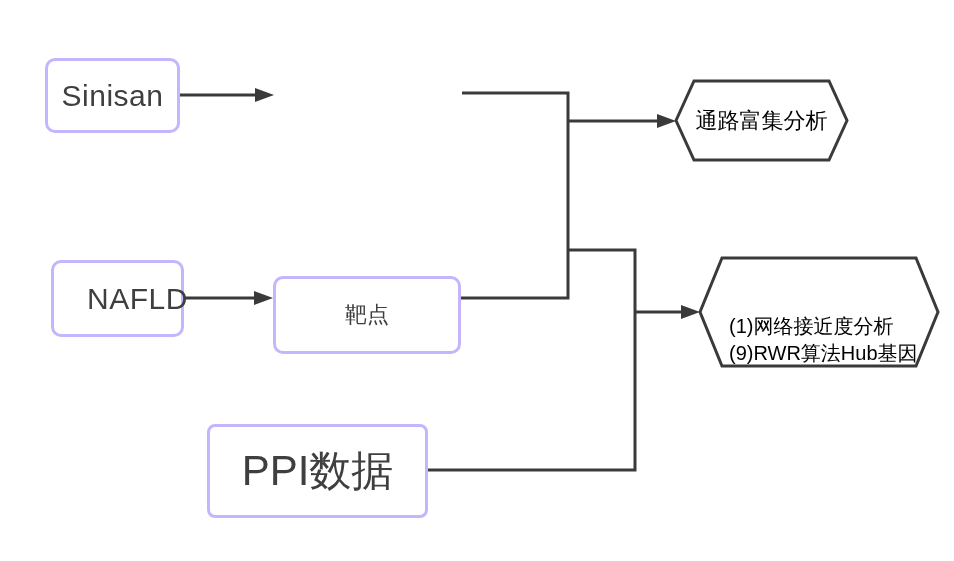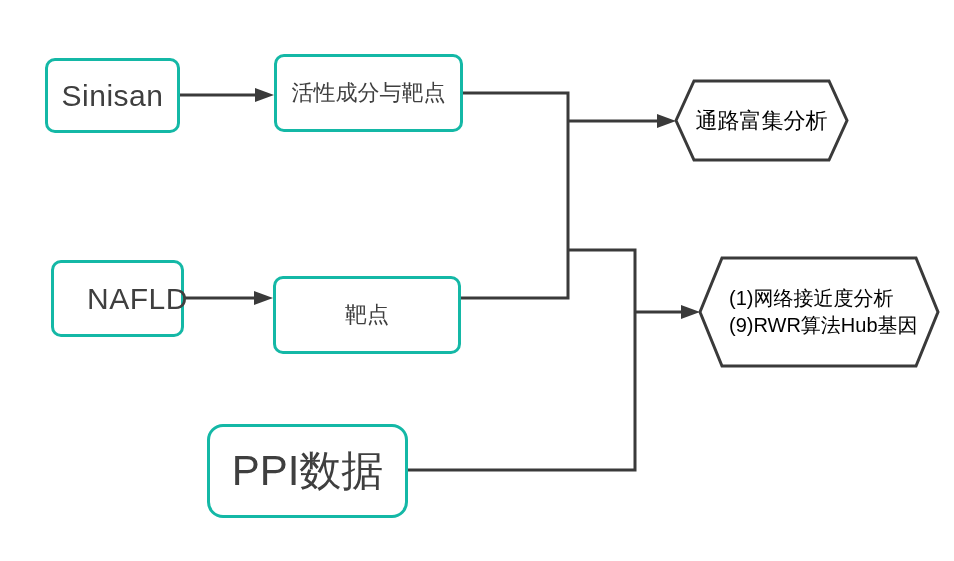--- a/index.html
+++ b/index.html
@@ -9,42 +9,42 @@
     background:#ffffff;
     font-family:"Liberation Sans","DejaVu Sans",sans-serif;
     color:#3f3f3f;
     overflow:hidden;
   }
   .connector-layer{position:absolute;left:0;top:0;width:954px;height:561px;}
   .node{
     position:absolute;
     box-sizing:border-box;
     background:#ffffff;
-    border:3px solid #14b8a6;
+    border:3px solid #c4b5fd;
     border-radius:10px;
     display:flex;align-items:center;justify-content:center;
     text-align:center;
     color:#3f3f3f;
   }
   .hex-label{
     position:absolute;
     display:flex;align-items:center;justify-content:center;
     text-align:center;
     color:#000000;
   }
   .hex-label.list{
     flex-direction:column;
     align-items:flex-start;justify-content:center;
     text-align:left;
   }
   .fs-en{font-size:30px;letter-spacing:0.5px;}
   .fs-cn{font-size:22px;}
   .fs-big{font-size:42px;}
   .fs-hex{font-size:22px;}
-  .fs-list{font-size:20px;line-height:27px;white-space:nowrap;}
+  .fs-list{font-size:20px;line-height:27px;white-space:nowrap;margin-top:28px;}
 </style>
 </head>
 <body>
 
 <div class="canvas">
 
   <svg class="connector-layer" viewBox="0 0 954 561" xmlns="http://www.w3.org/2000/svg">
 
     <path d="M462,93 L568,93 L568,298 L461,298" fill="none" stroke="#3a3a3a" stroke-width="3"></path>
 
@@ -63,33 +63,30 @@
     <polygon points="700,312 681,305 681,319" fill="#3a3a3a"></polygon>
 
     <polygon points="676,120.5 694,81 829,81 847,120.5 829,160 694,160" fill="#ffffff" stroke="#3a3a3a" stroke-width="3"></polygon>
     <polygon points="700,312 722,258 916,258 938,312 916,366 722,366" fill="#ffffff" stroke="#3a3a3a" stroke-width="3"></polygon>
   </svg>
 
   <div class="node fs-en" style="left:45px;top:58px;width:135px;height:75px;">
     <span>Sinisan</span>
   </div>
 
-  <div class="node fs-cn" style="left:274px;top:54px;width:189px;height:78px;">
-    <span>活性成分与靶点</span>
-  </div>
 
   <div class="node fs-en" style="left:51px;top:260px;width:133px;height:77px;padding-left:40px;">
     <span>NAFLD</span>
   </div>
 
   <div class="node fs-cn" style="left:273px;top:276px;width:188px;height:78px;">
     <span>靶点</span>
   </div>
 
-  <div class="node fs-big" style="left:207px;top:424px;width:201px;height:94px;border-radius:16px;">
+  <div class="node fs-big" style="left:207px;top:424px;width:221px;height:94px;border-radius:8px;">
     <span>PPI数据</span>
   </div>
 
   <div class="hex-label fs-hex" style="left:676px;top:81px;width:171px;height:79px;">
     <span>通路富集分析</span>
   </div>
 
   <div class="hex-label list fs-list" style="left:729px;top:258px;width:190px;height:108px;">
     <span>(1)网络接近度分析</span>
     <span>(9)RWR算法Hub基因</span>

